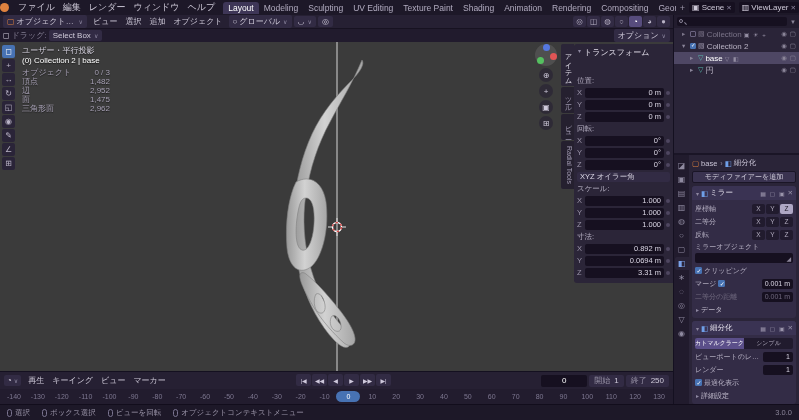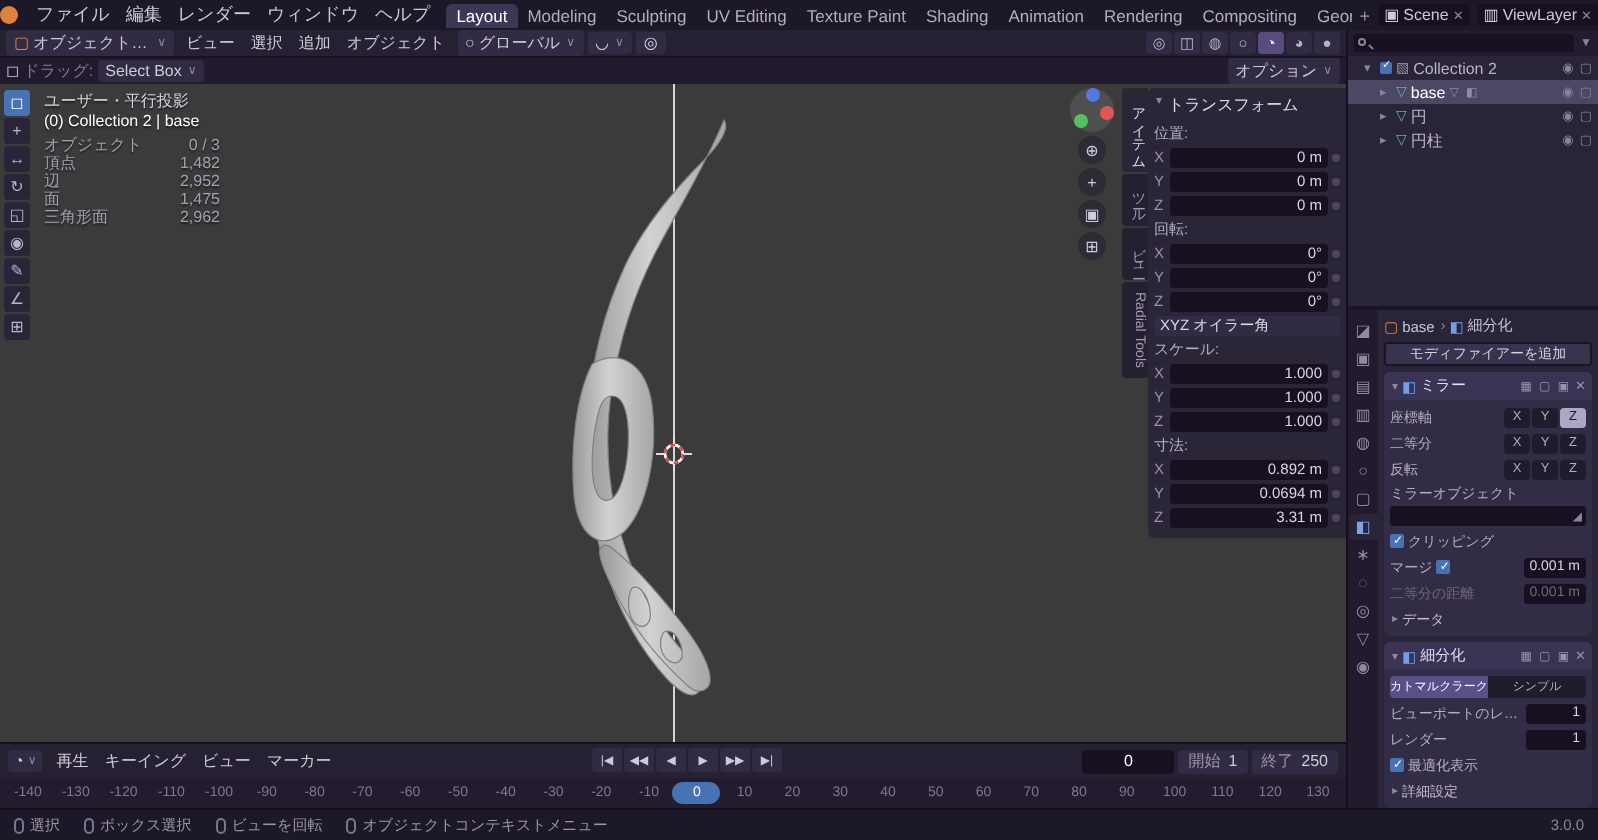--- a/index.html
+++ b/index.html
@@ -72,21 +72,21 @@
 .navic{width:14px;height:14px;border-radius:50%;background:rgba(40,34,52,.65);color:#cfcadb;
   display:flex;align-items:center;justify-content:center;font-size:8px}
 
 
 .ntabs{position:absolute;right:99px;top:2px;width:13px;display:flex;flex-direction:column;gap:1px}
 .ntab{writing-mode:vertical-rl;padding:5px 1px;font-size:7px;color:#a39cb4;background:rgba(34,28,46,.85);
   border-radius:2px 0 0 2px;text-align:center;white-space:nowrap}
 .ntab.active{background:rgba(42,36,56,.97);color:#e0dce8}
 .npanel{position:absolute;right:0;top:2px;width:99px;background:rgba(42,36,56,.97);
   border-radius:3px 0 0 3px;padding:3px 3px 4px}
-.np-title{font-size:8px;color:#e0dce8;display:flex;gap:3px;margin-bottom:3px}
+.np-title{font-size:8px;color:#e0dce8;display:flex;gap:3px;margin-bottom:17px}
 .nrow{display:flex;align-items:center;gap:2px;height:11px;margin-bottom:1px}
 .nlabel{color:#b5afc2;font-size:7.5px;white-space:nowrap}
 .naxis{width:6px;color:#9a93a8;font-size:7.5px}
 .nfield{flex:1;background:var(--field-bg);border-radius:2px;height:10px;line-height:10px;
   text-align:right;padding:0 3px;font-size:7.5px;color:#dcd8e6;white-space:nowrap}
 .ndec{width:4px;height:4px;border-radius:50%;background:#4e4660;flex:0 0 auto}
 .nrow.wide .nfield{text-align:left;background:#322b44}
 
 
 .timeline{position:absolute;left:0;top:371px;width:673px;height:33px;background:var(--header-bg);border-top:1px solid #141020}
@@ -514,20 +514,31 @@
   <div class="right">
 
     <div class="outliner">
       <div class="ol-header">
         <span class="searchbox">
           <span class="magicon"></span>
         </span>
         <span class="funnel">▼</span>
       </div>
       <div>
+          <div class="orow lvl1 has-check dim">
+          <span class="tw">▸</span>
+          <span class="cbx"></span>
+          <span class="oicon">▧</span>
+          <span class="oname">Collection</span>
+          <span class="oextra">▣ ☀ +</span>
+          <span class="orights">
+            <span>◉</span>
+            <span>▢</span>
+          </span>
+        </div>
           <div class="orow lvl1 has-check checked">
           <span class="tw">▾</span>
           <span class="cbx"></span>
           <span class="oicon">▧</span>
           <span class="oname">Collection 2</span>
           <span class="oextra"></span>
           <span class="orights">
             <span>◉</span>
             <span>▢</span>
           </span>
@@ -541,31 +552,20 @@
           <span class="orights">
             <span>◉</span>
             <span>▢</span>
           </span>
         </div>
           <div class="orow lvl2 mesh">
           <span class="tw">▸</span>
 
           <span class="oicon">▽</span>
           <span class="oname">円</span>
-          <span class="oextra"></span>
-          <span class="orights">
-            <span>◉</span>
-            <span>▢</span>
-          </span>
-        </div>
-          <div class="orow lvl2 mesh">
-          <span class="tw">▸</span>
-
-          <span class="oicon">▽</span>
-          <span class="oname">円柱</span>
           <span class="oextra"></span>
           <span class="orights">
             <span>◉</span>
             <span>▢</span>
           </span>
         </div>
         </div>
     </div>
 
     <div class="props">

